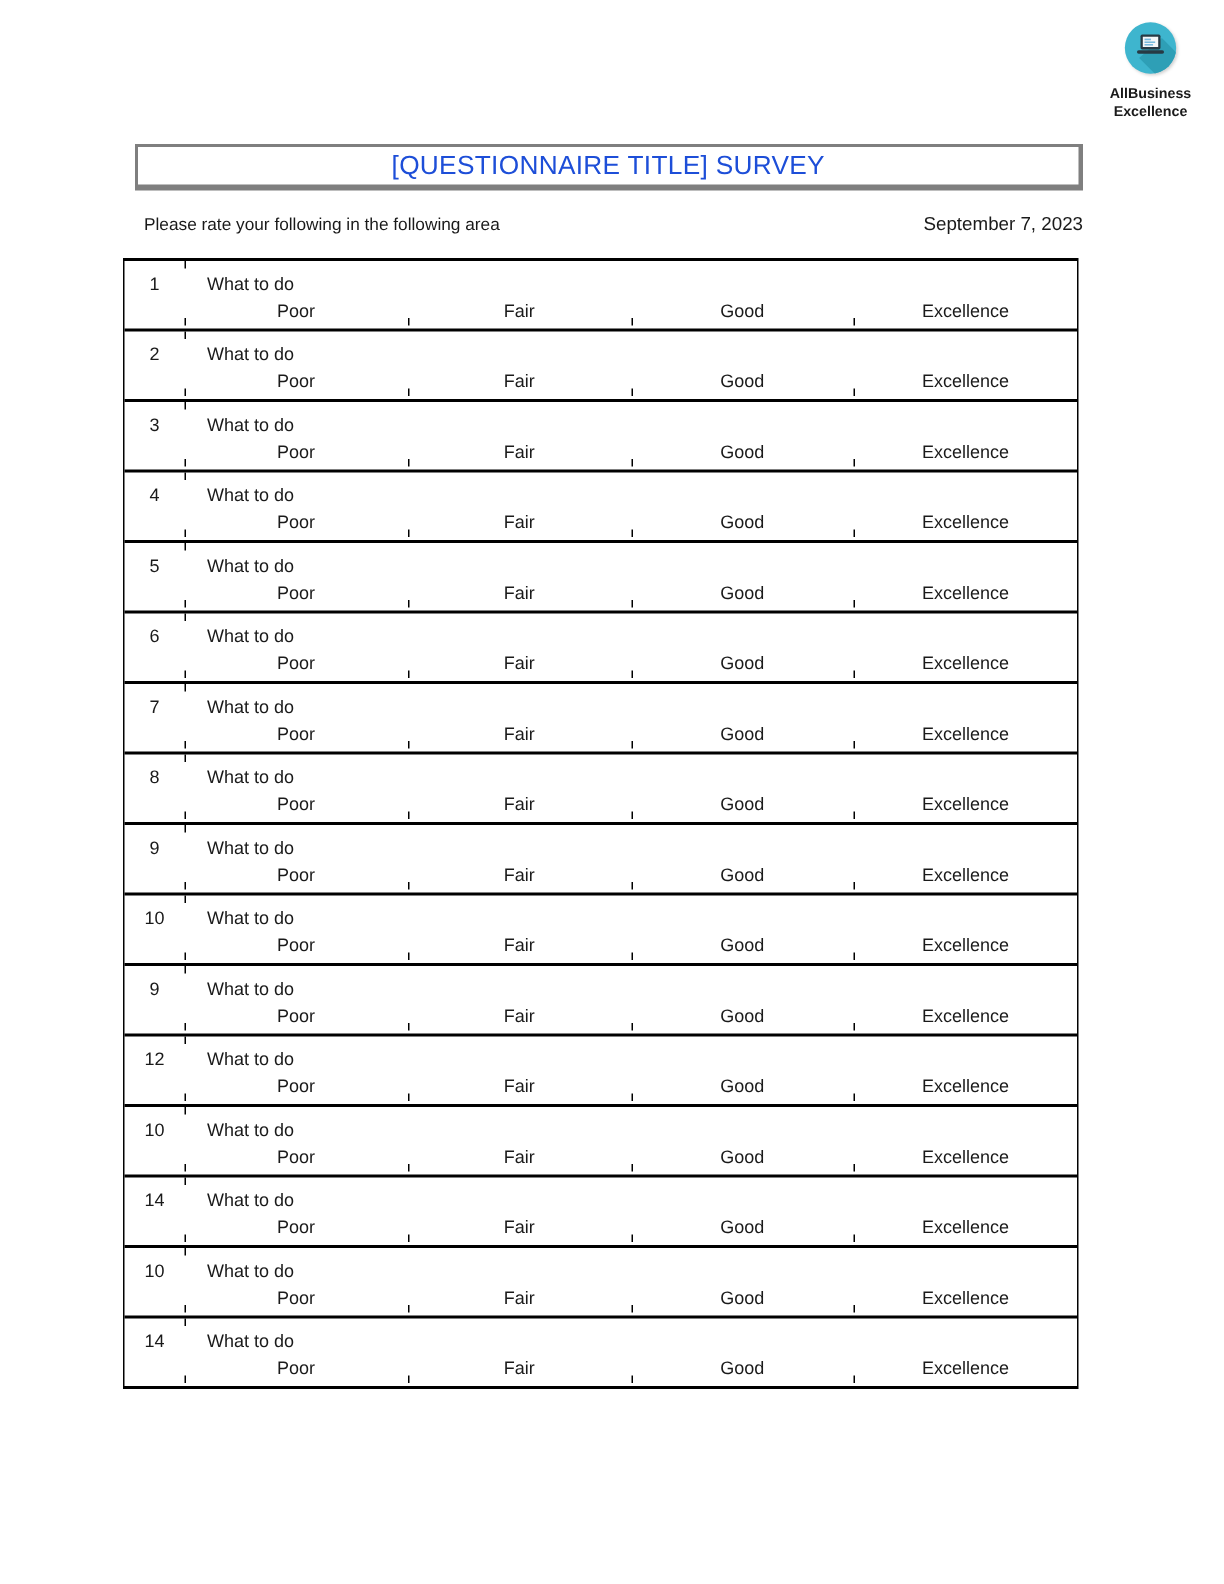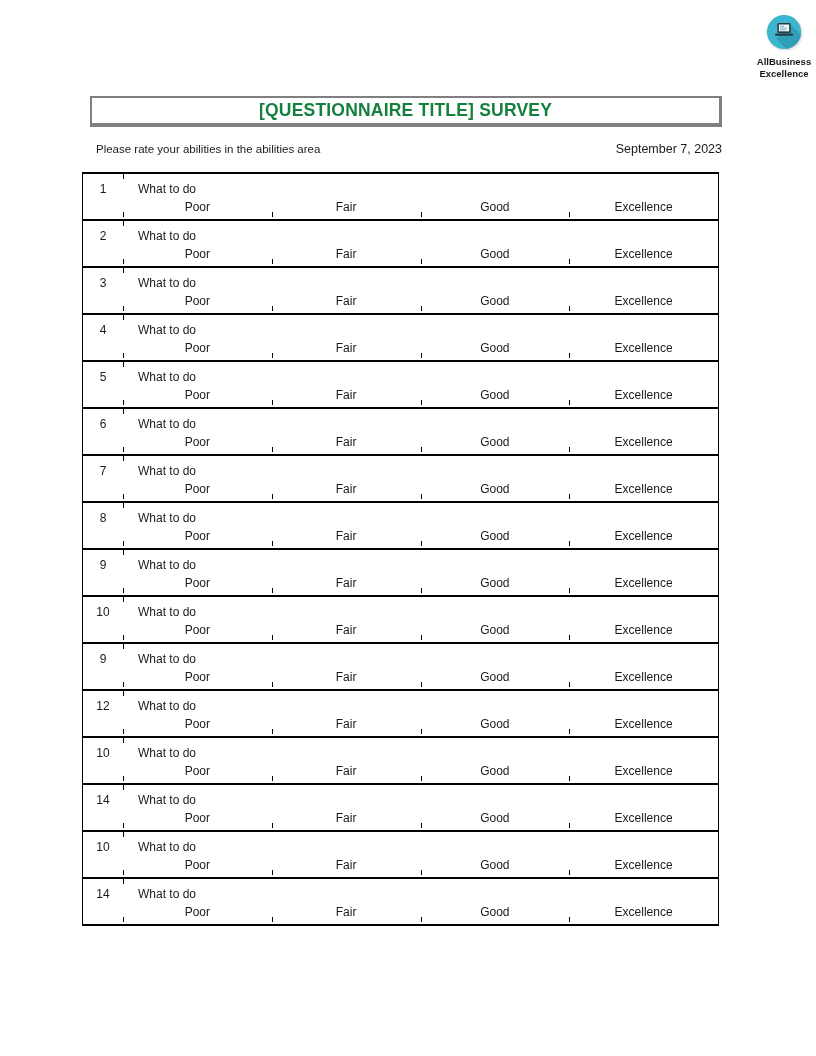--- a/index.html
+++ b/index.html
@@ -9,36 +9,35 @@
     font-family: "Liberation Sans", sans-serif;
     color: #1a1a1a;
     position: relative;
     overflow: hidden;
   }
 
   
   .logo {
     position: absolute; top: 13px; left: 736px; width: 62px;
     text-align: center;
-    margin-left: 17px;
   }
   .logo-badge { display: inline-block; filter: drop-shadow(1px 1px 1px #cfcfcf); }
   .logo-text { font-size: 9.5px; font-weight: 600; line-height: 10px; margin-top: 2px; }
 
   
   .title-box {
     position: absolute; left: 90px; top: 96px; width: 632px; height: 31px;
     box-sizing: border-box;
     border: 2px solid #7f7f7f;
     border-right-width: 3px;
     border-bottom-width: 4px;
     background: #ffffff;
     display: flex; align-items: center; justify-content: center;
   }
-  .title-text { font-size: 17.5px; font-weight: bold; color: #15803d; letter-spacing: 0.2px; }
+  .title-text { font-size: 17.5px; font-weight: normal; color: #1d4ed8; letter-spacing: 0.2px; }
 
   
   .intro {
     position: absolute; left: 96px; top: 142px; width: 626px;
     display: flex; justify-content: space-between; align-items: baseline;
   }
   .instruction { font-size: 11.5px; }
   .doc-date { font-size: 12.5px; }
 
   
@@ -94,21 +93,21 @@
   </span>
   <div class="logo-text">AllBusiness</div>
   <div class="logo-text">Excellence</div>
 </div>
 
 <div class="title-box">
   <span class="title-text">[QUESTIONNAIRE TITLE] SURVEY</span>
 </div>
 
 <div class="intro">
-  <span class="instruction">Please rate your abilities in the abilities area</span>
+  <span class="instruction">Please rate your following in the following area</span>
   <span class="doc-date">September 7, 2023</span>
 </div>
 
 <div class="survey-table">
     <div class="block">
     <div class="qrow">
       <span class="qnum">1</span>
       <span class="qlabel">What to do</span>
     </div>
     <div class="rrow">

